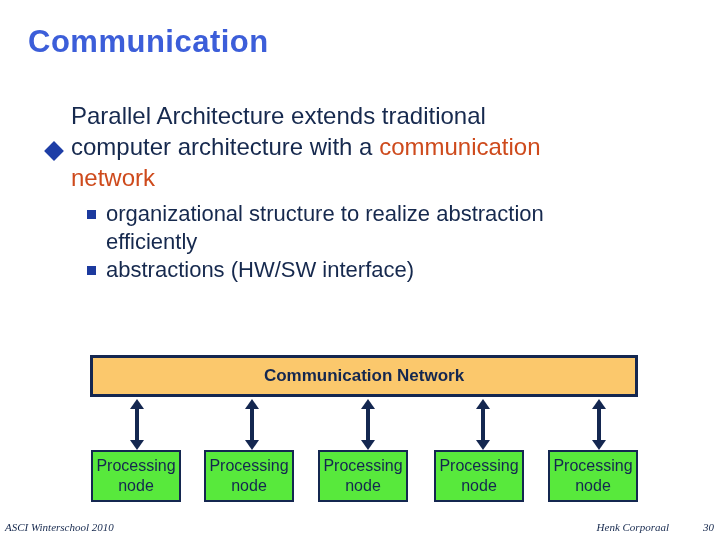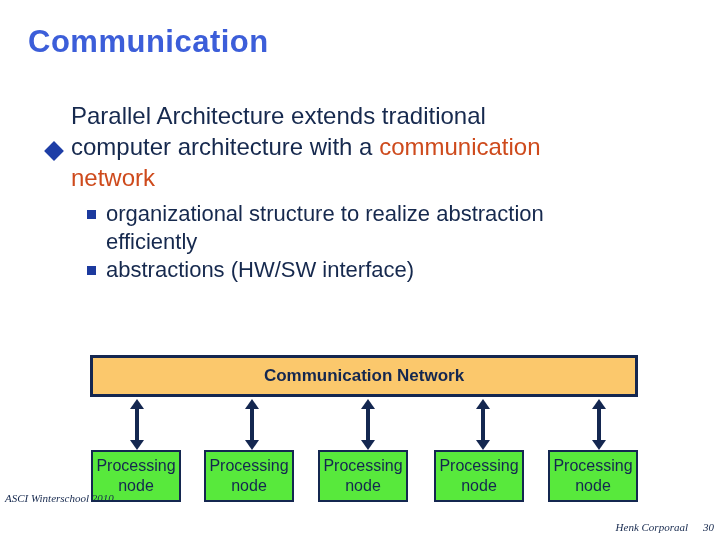--- a/index.html
+++ b/index.html
@@ -59,28 +59,28 @@
   .node {
     position:absolute; top:450px; width:90px; height:52px;
     background:#58E93C; border:2px solid #142750;
     display:flex; align-items:center; justify-content:center;
     text-align:center; font-size:16px; line-height:20px; color:#142750;
   }
   .n1 { left:91px; } .n2 { left:204px; } .n3 { left:318px; } .n4 { left:434px; } .n5 { left:548px; }
 
   
   .footer-left {
-    position:absolute; left:5px; top:492px;
+    position:absolute; left:5px; top:521px;
     font-family:"Liberation Serif", serif; font-style:italic;
     font-size:11px; color:#16294E;text-align:center;
   }
   .footer-right {
     position:absolute; right:6px; top:521px;
     font-family:"Liberation Serif", serif; font-style:italic;
-    font-size:11px; color:#16294E; display:flex; gap:15px;
+    font-size:11px; color:#16294E; display:flex; gap:34px;
   }
 </style>
 </head>
 <body>
 
 <div class="slide">
 
   <div class="title">Communication</div>
 
   <div class="bullet">

